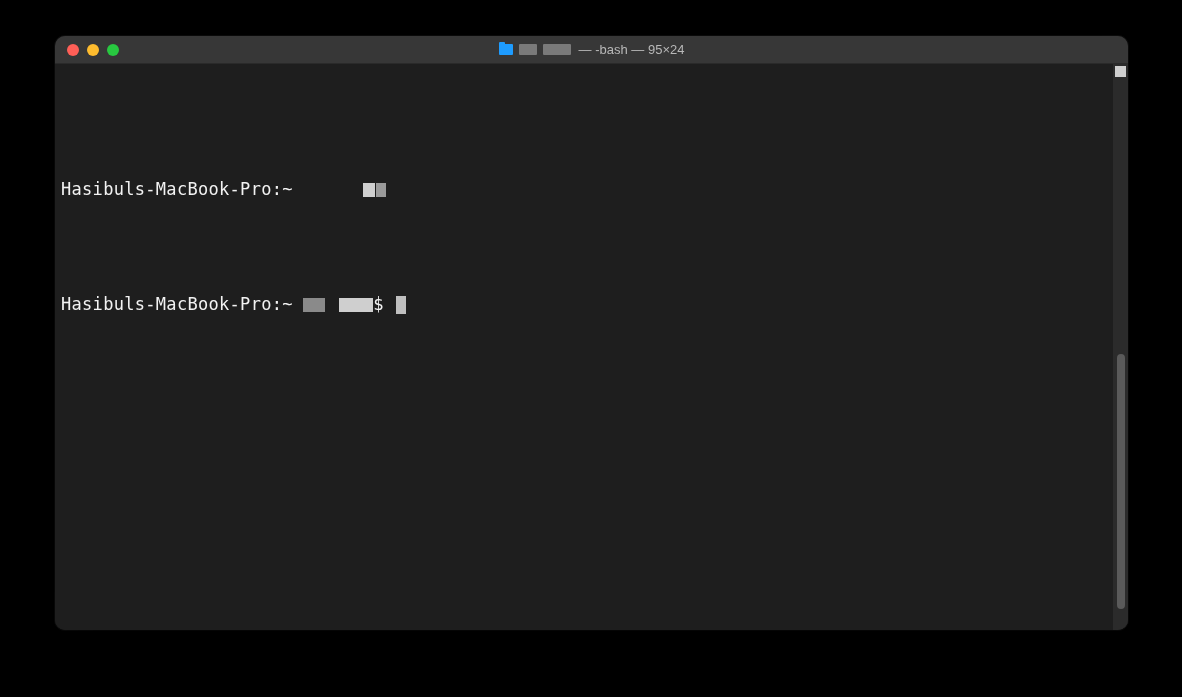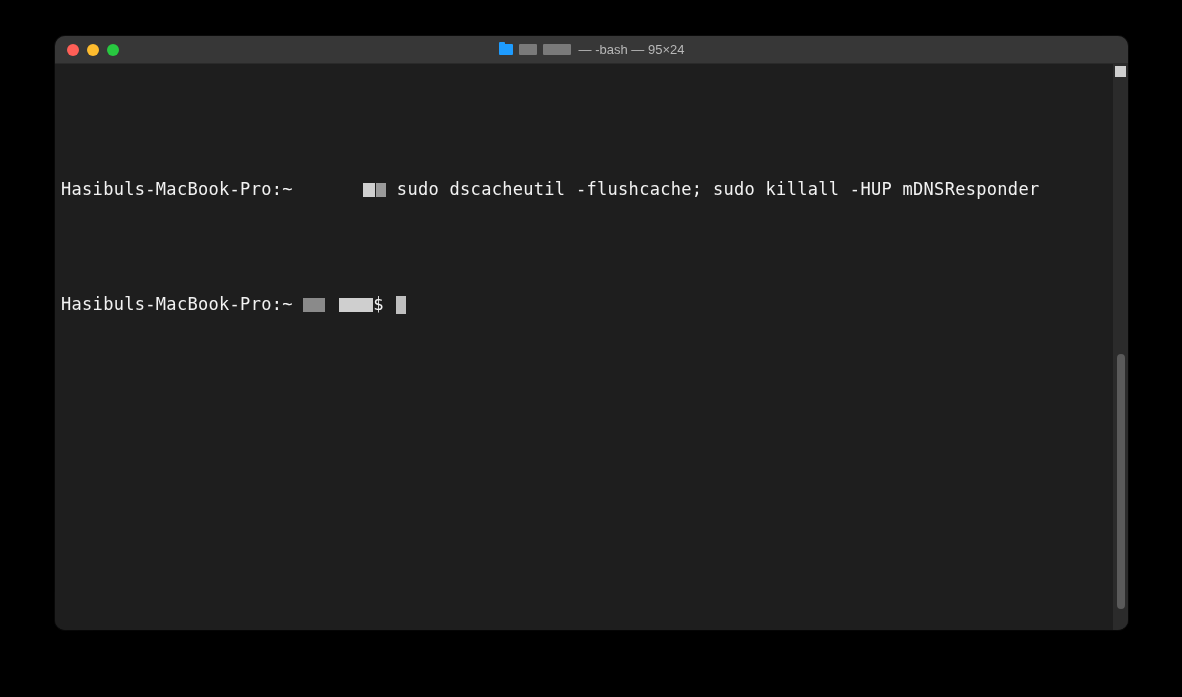--- a/index.html
+++ b/index.html
@@ -152,21 +152,20 @@
     <div class="scrollbar-track">
       <div class="scroll-up-box"></div>
       <div class="scroll-thumb"></div>
     </div>
 
     <div class="line">
       <span>Hasibuls-MacBook-Pro:~ </span>
       <span style="display:inline-block;width:60px"></span>
       <span class="inline-redact" style="width:12px"></span>
       <span class="inline-redact" style="width:10px;background:#9a9a9a;margin-left:1px"></span>
-      <span> sudo dscacheutil -flushcache; sudo killall -HUP mDNSResponder</span>
     </div>
 
 
     <div class="line">
       <span>Hasibuls-MacBook-Pro:~ </span>
       <span class="inline-redact" style="width:22px;background:#8a8a8a"></span>
       <span style="display:inline-block;width:14px"></span>
       <span class="inline-redact" style="width:34px"></span>
       <span>$ </span>
       <span class="cursor-block"></span>

